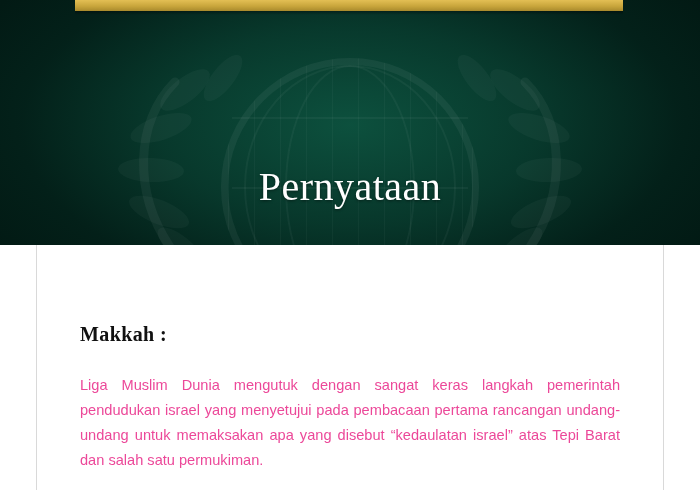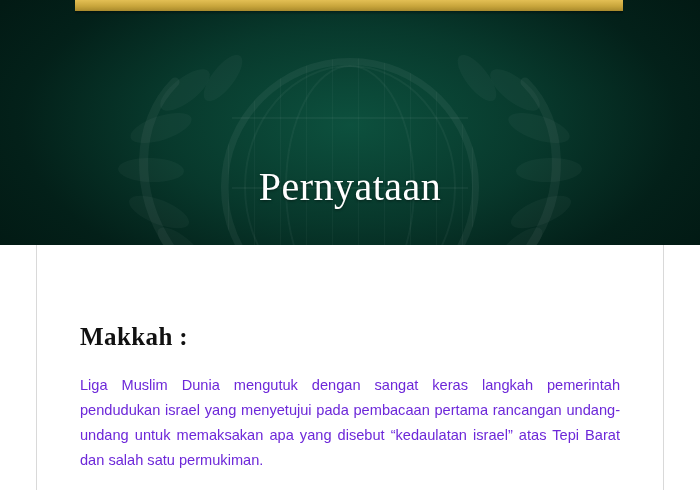--- a/index.html
+++ b/index.html
@@ -144,35 +144,35 @@
     width: 1px;
     height: 245px;
     background: #d9d9d9;
   }
 
   .city-label {
     position: absolute;
     left: 80px;
     top: 78px;
     font-family: "Liberation Serif", serif;
-    font-size: 25px;
+    font-size: 20px;
     font-weight: 700;
     color: #111111;
     letter-spacing: 0.4px;
   }
 
   .paragraph {
     position: absolute;
     left: 80px;
     top: 128px;
     width: 540px;
     font-family: "Liberation Sans", sans-serif;
     font-size: 14.6px;
     line-height: 25px;
-    color: #6d28d9;
+    color: #ec4899;
     text-align: justify;
     text-justify: inter-word;
   }
 </style>
 </head>
 <body>
 
 <div class="page">
 
   <div class="header">

